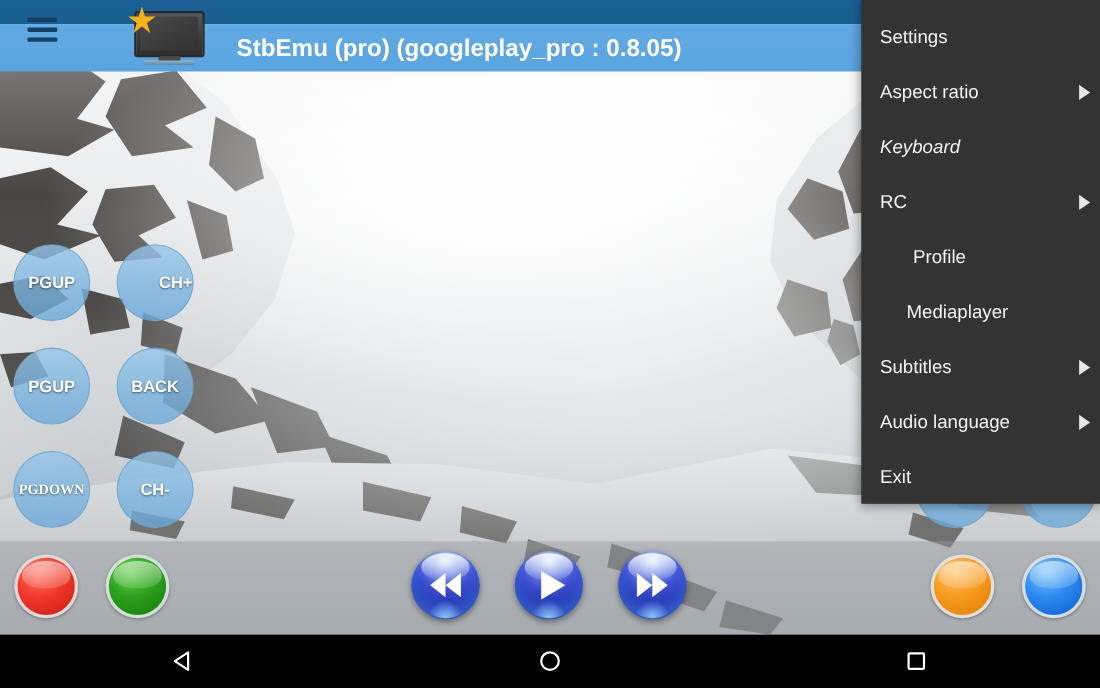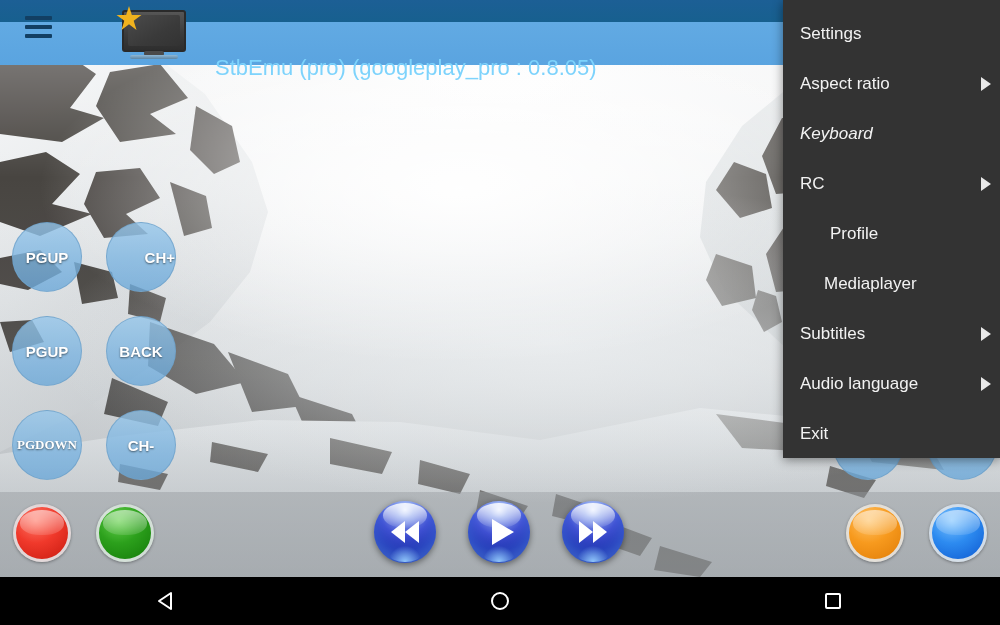--- a/index.html
+++ b/index.html
@@ -63,21 +63,21 @@
     position:absolute;left:18px;top:49px;width:48px;height:4px;border-radius:3px;
     background:linear-gradient(180deg,#8fb7d4,#5e86a4);
   }
   #appicon .star{
     position:absolute;left:4px;top:0px;width:26px;height:26px;
     background:#f0b21e;
     clip-path:polygon(50% 0%,61% 35%,98% 35%,68% 57%,79% 92%,50% 70%,21% 92%,32% 57%,2% 35%,39% 35%);
   }
   #title{
     position:absolute;left:215px;top:22px;height:43px;line-height:43px;
-    font-size:22px;font-weight:normal;color:#7dd3fc;z-index:40;white-space:nowrap;margin-top:24px;
+    font-size:22px;font-weight:bold;color:#ffffff;z-index:40;white-space:nowrap;
   }
 
   
   #menu{
     position:absolute;left:783px;top:0;width:217px;height:458px;
     background:#333333;z-index:60;box-shadow:0 2px 10px rgba(0,0,0,.45);
   }
   .menu-item{
     position:absolute;left:0;width:235px;height:50px;display:flex;align-items:center;
     cursor:pointer;

